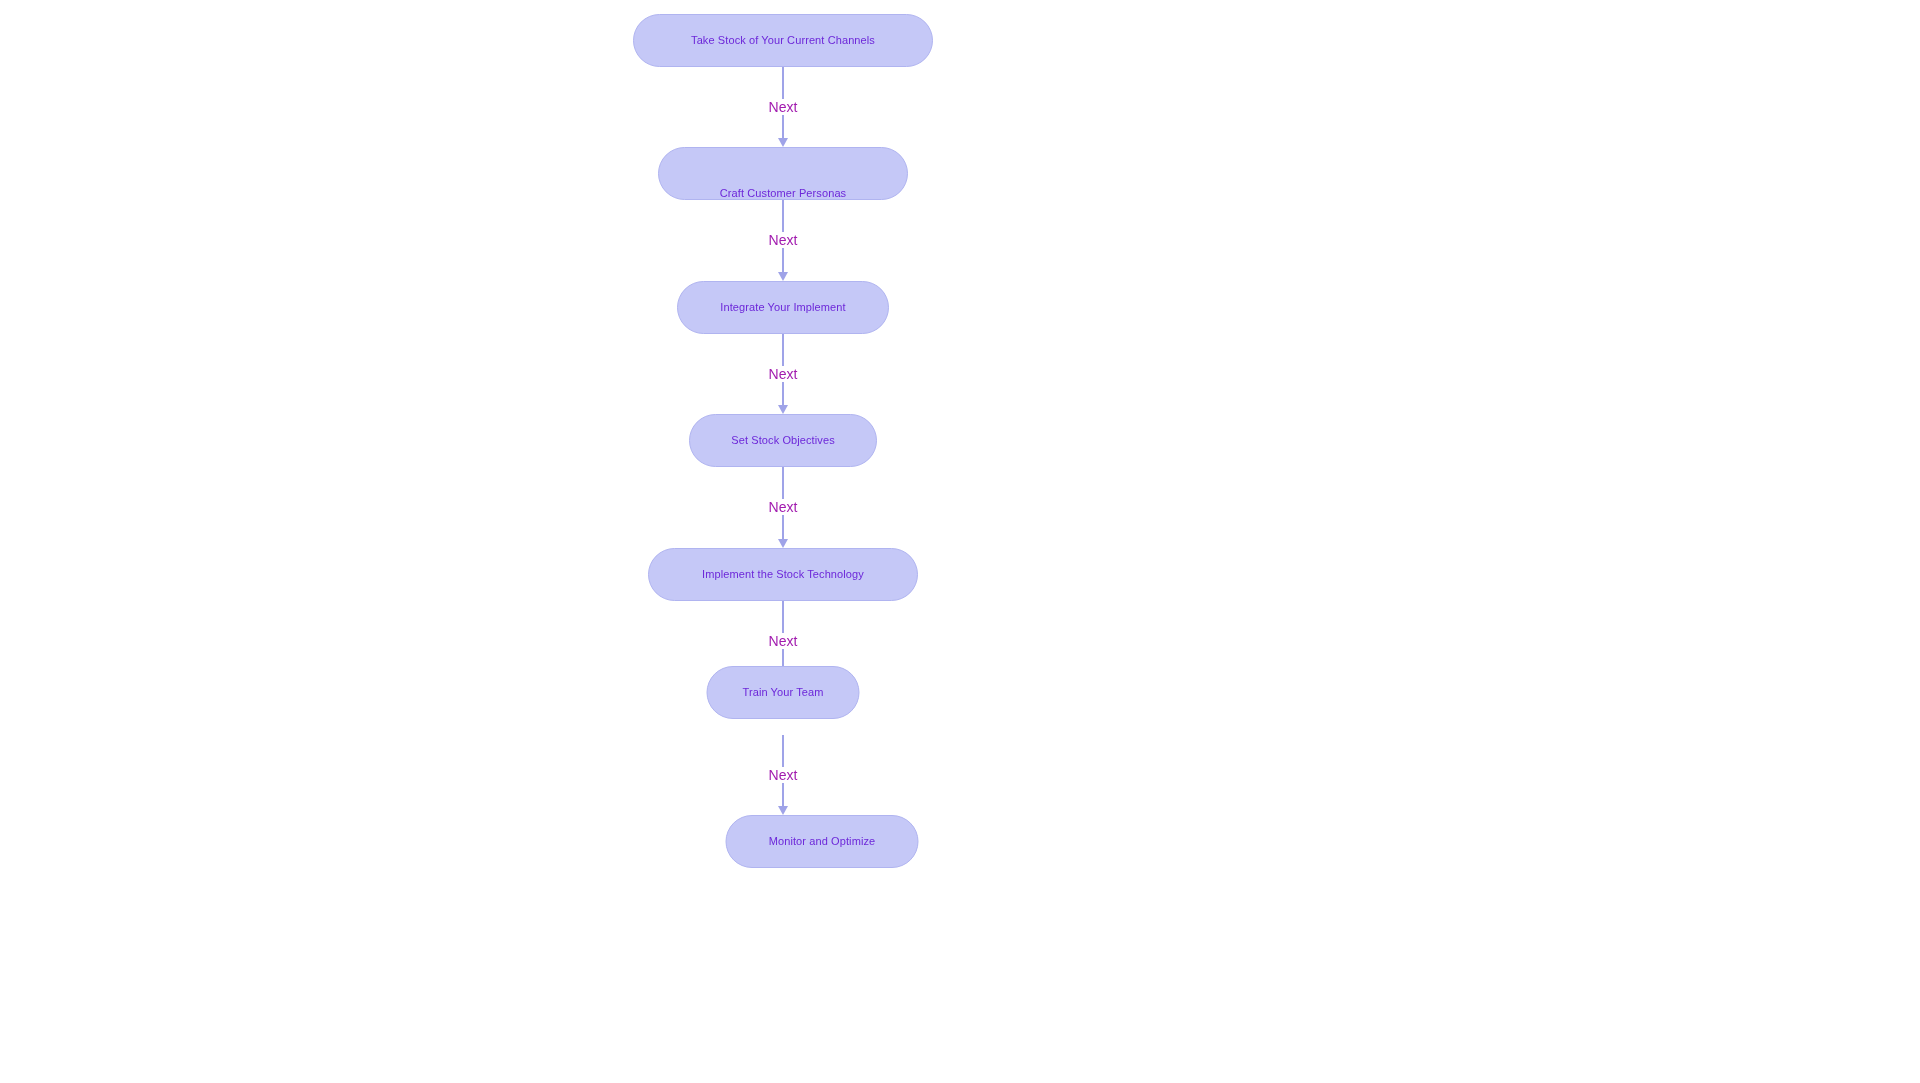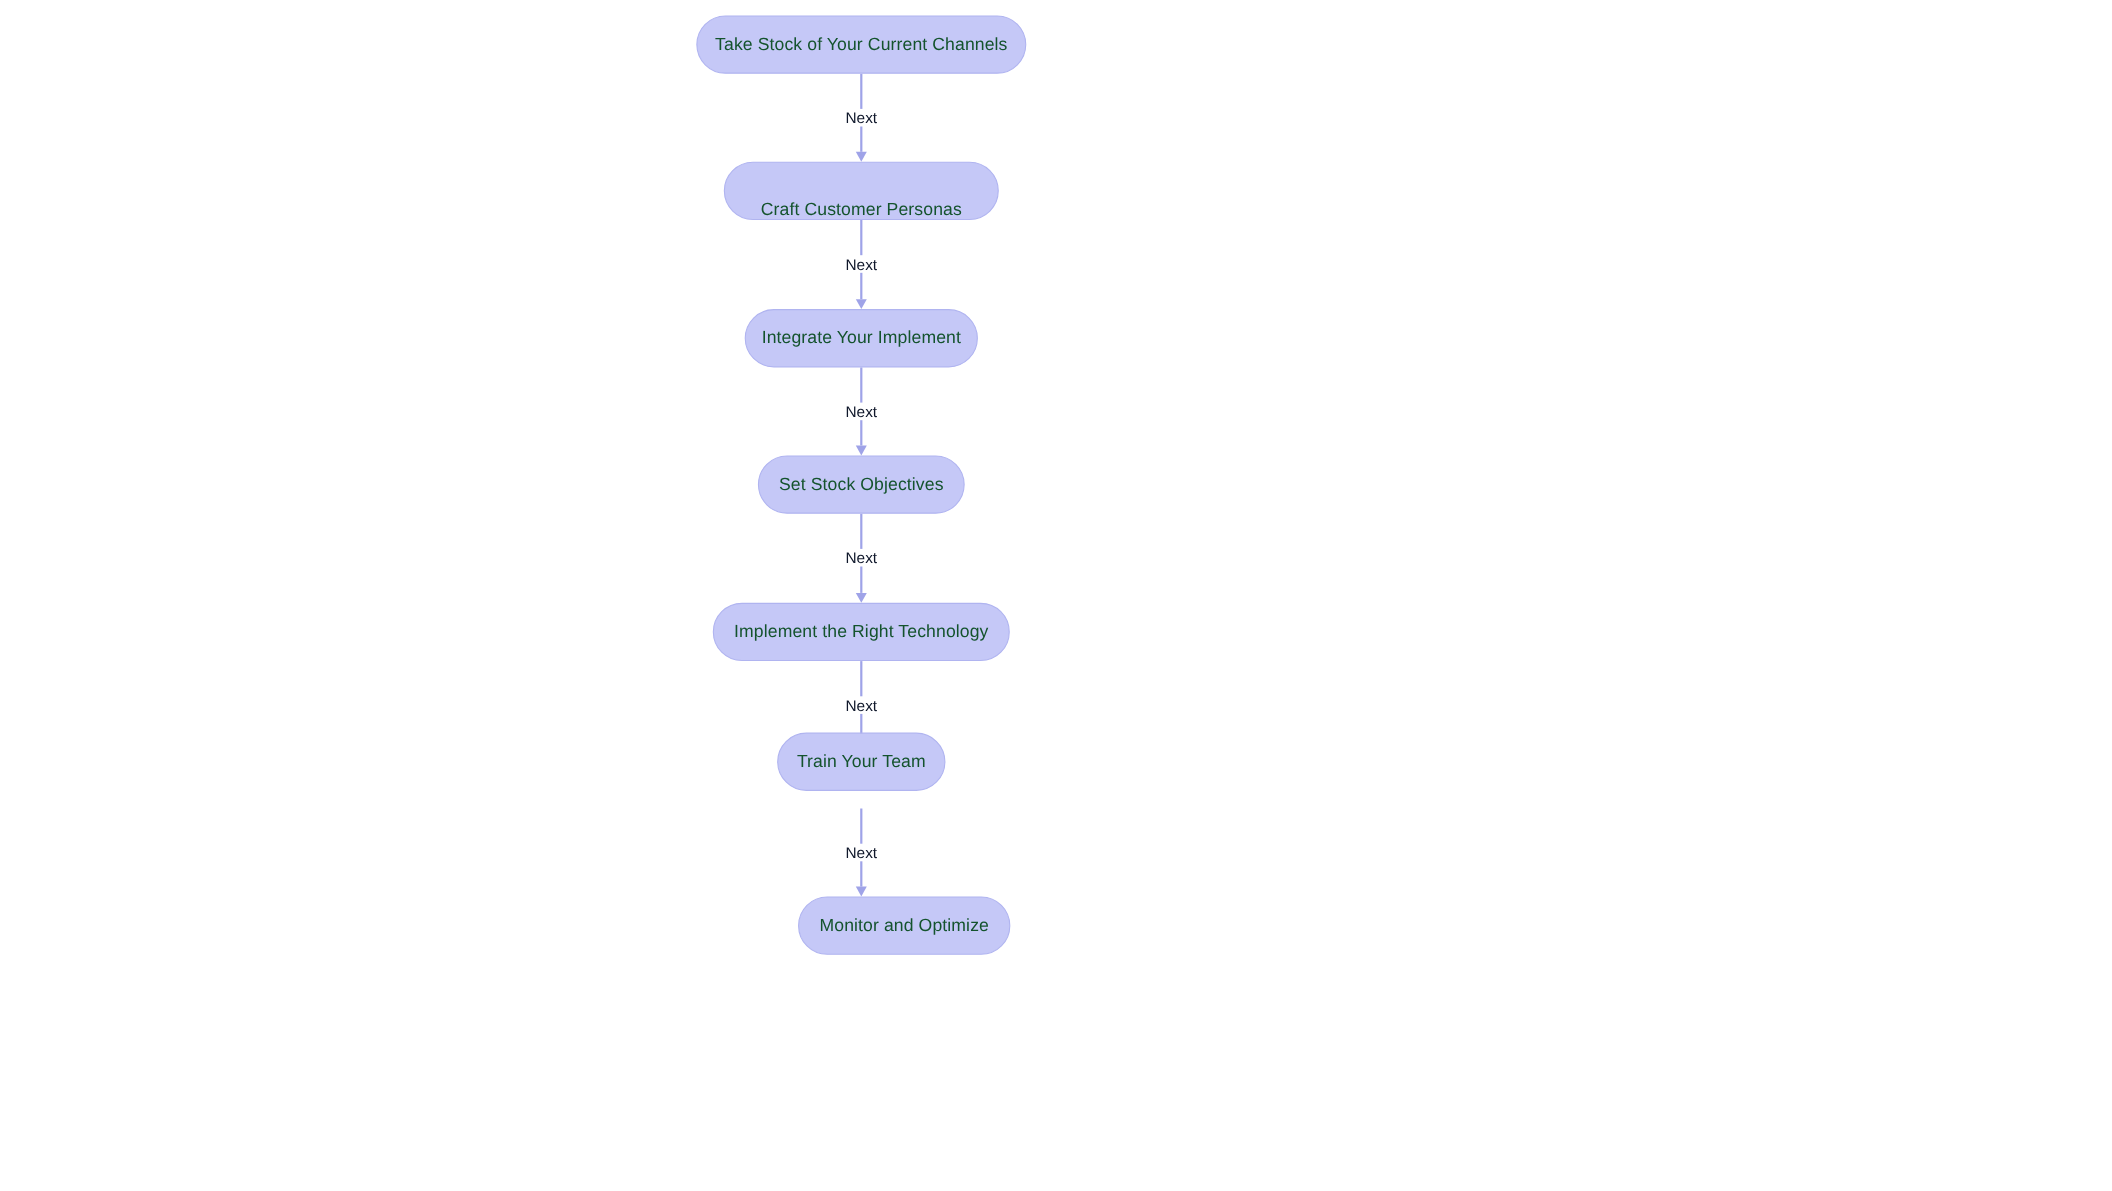--- a/index.html
+++ b/index.html
@@ -30,23 +30,23 @@
     background: #c5c8f7;
     border: 1px solid #b0b4f0;
     border-radius: 26.5px;
     display: flex;
     align-items: center;
     justify-content: center;
     padding: 0 22px;
     z-index: 2;
   }
   .node-label {
-    font-size: 16px;
+    font-size: 11px;
     line-height: 1;
-    color: #14532d;
+    color: #6d28d9;
     white-space: nowrap;
     letter-spacing: 0.1px;
     font-weight: 400;
   }
 
   
   .edge {
     position: absolute;
     transform: translateX(-50%);
     width: 120px;
@@ -69,21 +69,21 @@
     border-left: 5px solid transparent;
     border-right: 5px solid transparent;
     border-top: 9px solid #9fa3e8;
   }
   .edge-label {
     position: absolute;
     left: 50%;
     transform: translateX(-50%);
     font-size: 14px;
     line-height: 1;
-    color: #0f172a;
+    color: #a21caf;
     background: #ffffff;
     padding: 1px 5px;
     white-space: nowrap;
   }
 </style>
 </head>
 <body>
 
 <div id="flowchart-canvas">
     <div class="edge" style="left: 783px; top: 67px; height: 80px;">
@@ -122,21 +122,21 @@
     <div class="node" id="node-2" style="left: 783px; top: 147px; width: 250px; align-items: flex-end;">
       <span class="node-label">Craft Customer Personas</span>
     </div>
     <div class="node" id="node-3" style="left: 783px; top: 281px; width: 212px;">
       <span class="node-label">Integrate Your Implement</span>
     </div>
     <div class="node" id="node-4" style="left: 783px; top: 414px; width: 188px;">
       <span class="node-label">Set Stock Objectives</span>
     </div>
     <div class="node" id="node-5" style="left: 783px; top: 548px; width: 270px;">
-      <span class="node-label">Implement the Right Technology</span>
+      <span class="node-label">Implement the Stock Technology</span>
     </div>
     <div class="node" id="node-6" style="left: 783px; top: 666px; width: 153px;">
       <span class="node-label">Train Your Team</span>
     </div>
     <div class="node" id="node-7" style="left: 822px; top: 815px; width: 193px;">
       <span class="node-label">Monitor and Optimize</span>
     </div>
   </div>
 
 </body></html>

